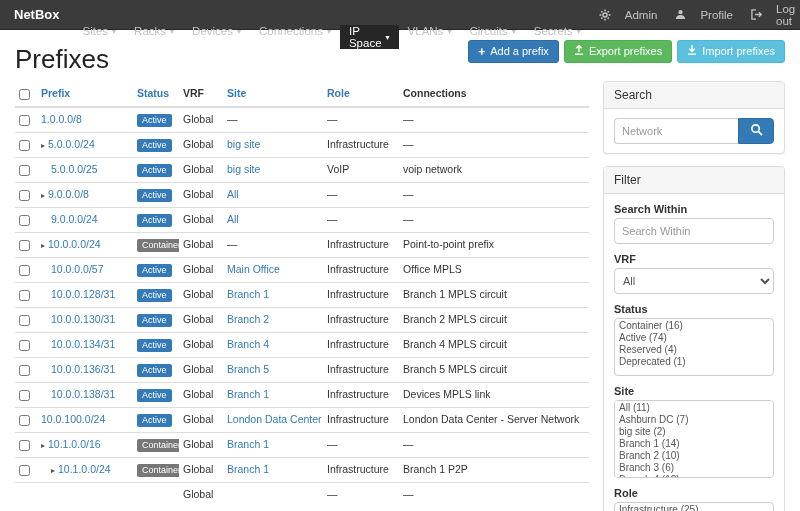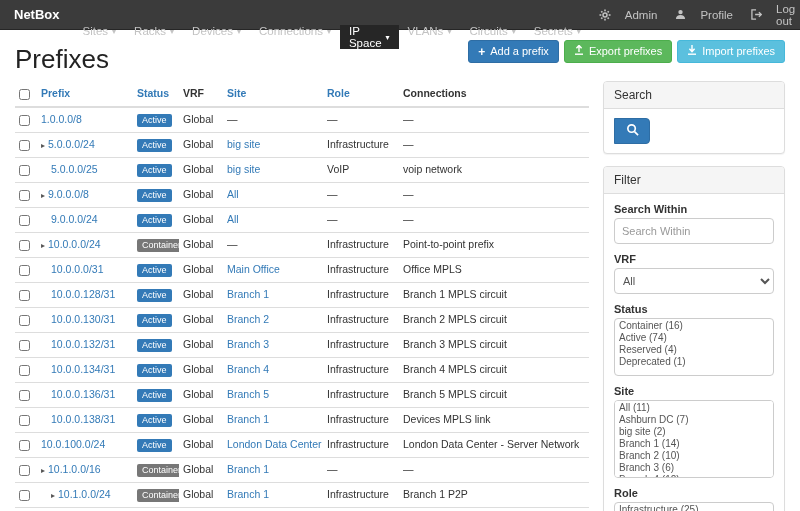--- a/index.html
+++ b/index.html
@@ -257,21 +257,21 @@
     <td class="col-prefix"><span class="indent" style="width: 0px;"></span><span class="row-caret">▸</span><a class="prefix-link">10.0.0.0/24</a></td>
     <td class="col-status"><span class="label label-default">Container</span></td>
     <td class="col-vrf">Global</td>
     <td class="col-site">—</td>
     <td class="col-role">Infrastructure</td>
     <td class="col-desc">Point-to-point prefix</td>
   </tr>
 
   <tr>
     <td class="col-check"><input type="checkbox" style=""></td>
-    <td class="col-prefix"><span class="indent" style="width: 10px;"></span><a class="prefix-link">10.0.0.0/31</a></td>
+    <td class="col-prefix"><span class="indent" style="width: 10px;"></span><a class="prefix-link">10.0.0.0/57</a></td>
     <td class="col-status"><span class="label label-primary">Active</span></td>
     <td class="col-vrf">Global</td>
     <td class="col-site"><a class="site-link">Main Office</a></td>
     <td class="col-role">Infrastructure</td>
     <td class="col-desc">Office MPLS</td>
   </tr>
 
   <tr>
     <td class="col-check"><input type="checkbox" style=""></td>
     <td class="col-prefix"><span class="indent" style="width: 10px;"></span><a class="prefix-link">10.0.0.128/31</a></td>
@@ -285,29 +285,20 @@
   <tr>
     <td class="col-check"><input type="checkbox" style=""></td>
     <td class="col-prefix"><span class="indent" style="width: 10px;"></span><a class="prefix-link">10.0.0.130/31</a></td>
     <td class="col-status"><span class="label label-primary">Active</span></td>
     <td class="col-vrf">Global</td>
     <td class="col-site"><a class="site-link">Branch 2</a></td>
     <td class="col-role">Infrastructure</td>
     <td class="col-desc">Branch 2 MPLS circuit</td>
   </tr>
 
-  <tr>
-    <td class="col-check"><input type="checkbox" style=""></td>
-    <td class="col-prefix"><span class="indent" style="width: 10px;"></span><a class="prefix-link">10.0.0.132/31</a></td>
-    <td class="col-status"><span class="label label-primary">Active</span></td>
-    <td class="col-vrf">Global</td>
-    <td class="col-site"><a class="site-link">Branch 3</a></td>
-    <td class="col-role">Infrastructure</td>
-    <td class="col-desc">Branch 3 MPLS circuit</td>
-  </tr>
 
   <tr>
     <td class="col-check"><input type="checkbox" style=""></td>
     <td class="col-prefix"><span class="indent" style="width: 10px;"></span><a class="prefix-link">10.0.0.134/31</a></td>
     <td class="col-status"><span class="label label-primary">Active</span></td>
     <td class="col-vrf">Global</td>
     <td class="col-site"><a class="site-link">Branch 4</a></td>
     <td class="col-role">Infrastructure</td>
     <td class="col-desc">Branch 4 MPLS circuit</td>
   </tr>
@@ -374,20 +365,21 @@
 
 </tbody>
     </table>
   </div>
 
   <aside class="sidebar">
     <div class="panel">
       <div class="panel-heading">Search</div>
       <div class="panel-body">
         <div class="input-group">
+          <input class="form-control" placeholder="Network" style="">
           <button class="search-btn">
             <span><svg width="13" height="13" viewBox="0 0 14 14">
                   <circle cx="6" cy="6" r="4" fill="none" stroke="#fff" stroke-width="1.8"></circle>
                   <line x1="9.2" y1="9.2" x2="13" y2="13" stroke="#fff" stroke-width="1.8"></line>
                 </svg></span>
           </button>
         </div>
       </div>
     </div>
 

